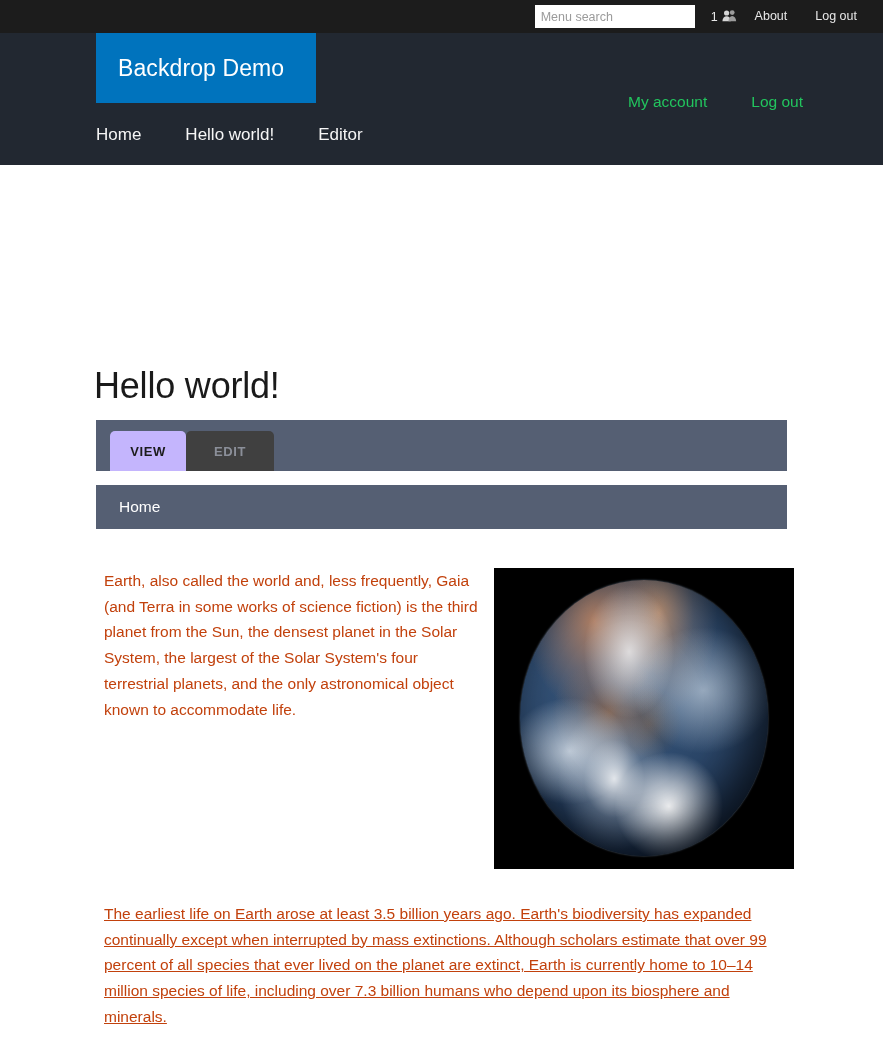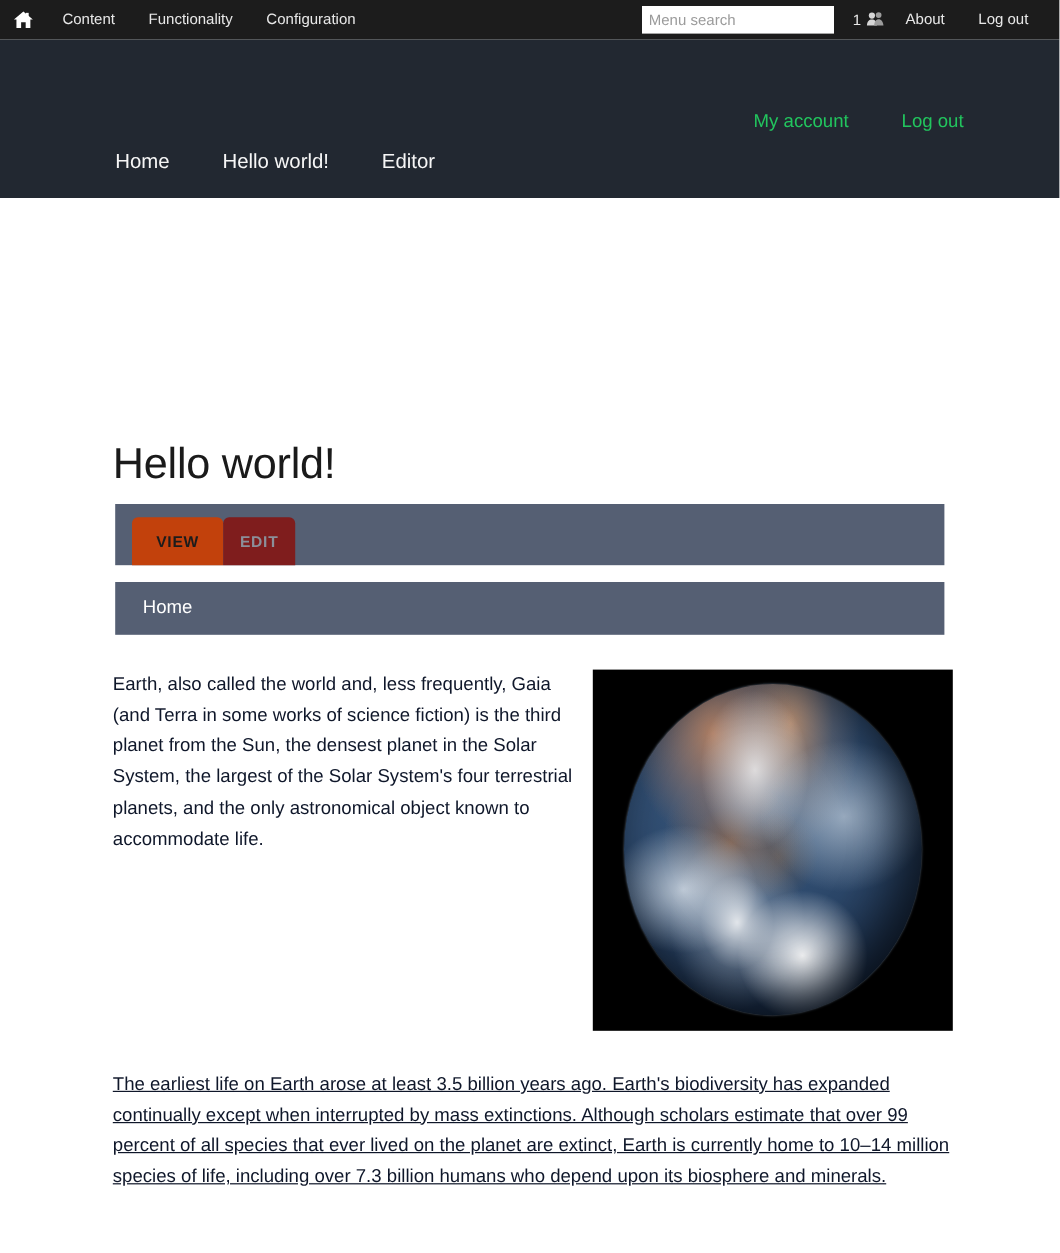--- a/index.html
+++ b/index.html
@@ -142,27 +142,27 @@
     justify-content: center;
     border-radius: 5px 5px 0 0;
     font-size: 13px;
     font-weight: bold;
     letter-spacing: 0.6px;
     cursor: pointer;
   }
   .tab-view {
     left: 14px;
     width: 76px;
-    background: #c2410c;
+    background: #c4b5fd;
     color: #1c1c1c;
   }
   .tab-edit {
     left: 90px;
-    width: 60px;
-    background: #7f1d1d;
+    width: 88px;
+    background: #404040;
     color: #8b8f99;
   }
 
   .breadcrumb-bar {
     position: absolute;
     left: 96px; top: 320px;
     width: 691px; height: 44px;
     background: #555f73;
     display: flex;
     align-items: center;
@@ -176,22 +176,22 @@
   }
 
   .content-body {
     position: absolute;
     left: 94px; top: 393px;
     width: 700px;
   }
   .body-text {
     font-size: 15.5px;
     line-height: 25.7px;
-    color: #0f172a;
-    margin: 0;
+    color: #c2410c;
+    margin: 10px;
   }
   .intro-wrap::after { content: ""; display: block; clear: both; }
   .earth-figure {
     float: right;
     width: 300px; height: 301px;
     background: #000000;
     margin: 0 0 10px 10px;
     position: relative;
     overflow: hidden;
   }
@@ -212,51 +212,43 @@
       radial-gradient(ellipse at 52% 52%, rgba(120,92,68,0.5) 0%, rgba(255,255,255,0) 18%),
       radial-gradient(circle at 42% 34%, #3e5f86 0%, #2b4668 48%, #16273f 78%, #0b1524 100%);
     box-shadow: inset -14px -10px 40px rgba(0,0,0,0.55), 0 0 2px rgba(160,190,225,0.6);
   }
   .para-2 { margin-top: 22px; text-decoration: underline; }
 </style>
 </head>
 <body>
 
 <div class="admin-bar">
-  <div class="admin-left">
-    <div class="admin-home">
-      <svg width="17" height="15" viewBox="0 0 17 15" aria-hidden="true">
-        <path d="M8.5 0.6 L16.4 7.2 L14.3 7.2 L14.3 14.4 L10.4 14.4 L10.4 9.6 L6.6 9.6 L6.6 14.4 L2.7 14.4 L2.7 7.2 L0.6 7.2 Z" fill="#ffffff"></path>
-        <rect x="10.6" y="1.7" width="2.3" height="2.6" fill="#ffffff"></rect>
-      </svg>
-    </div>
-    <a class="admin-link">Content</a>
-    <a class="admin-link">Functionality</a>
-    <a class="admin-link">Configuration</a>
-  </div>
   <div class="admin-right">
     <input class="menu-search" type="text" placeholder="Menu search" style="">
     <div class="online-users">
       <span class="online-count">1</span>
       <span class="people-icon">
         <svg width="15" height="13" viewBox="0 0 15 13" aria-hidden="true">
           <circle cx="4.6" cy="4" r="2.6" fill="#d6d6d6"></circle>
           <path d="M0.4 12.3 C0.6 8.9 2.3 7.3 4.6 7.3 C6.9 7.3 8.6 8.9 8.8 12.3 Z" fill="#d6d6d6"></path>
           <circle cx="10.2" cy="3.6" r="2.4" fill="#9c9c9c"></circle>
           <path d="M6.4 12.3 C6.6 9.2 8.1 7.0 10.2 7.0 C12.4 7.0 14.0 9.2 14.2 12.3 Z" fill="#9c9c9c"></path>
         </svg>
       </span>
     </div>
     <a class="admin-link">About</a>
     <a class="admin-link">Log out</a>
   </div>
 </div>
 
 <header class="site-header">
   <div class="header-inner">
+    <div class="site-name-block">
+      <span class="site-name">Backdrop Demo</span>
+    </div>
     <nav class="account-links">
       <a>My account</a>
       <a>Log out</a>
     </nav>
     <nav class="main-nav">
       <a>Home</a>
       <a>Hello world!</a>
       <a>Editor</a>
     </nav>
   </div>

